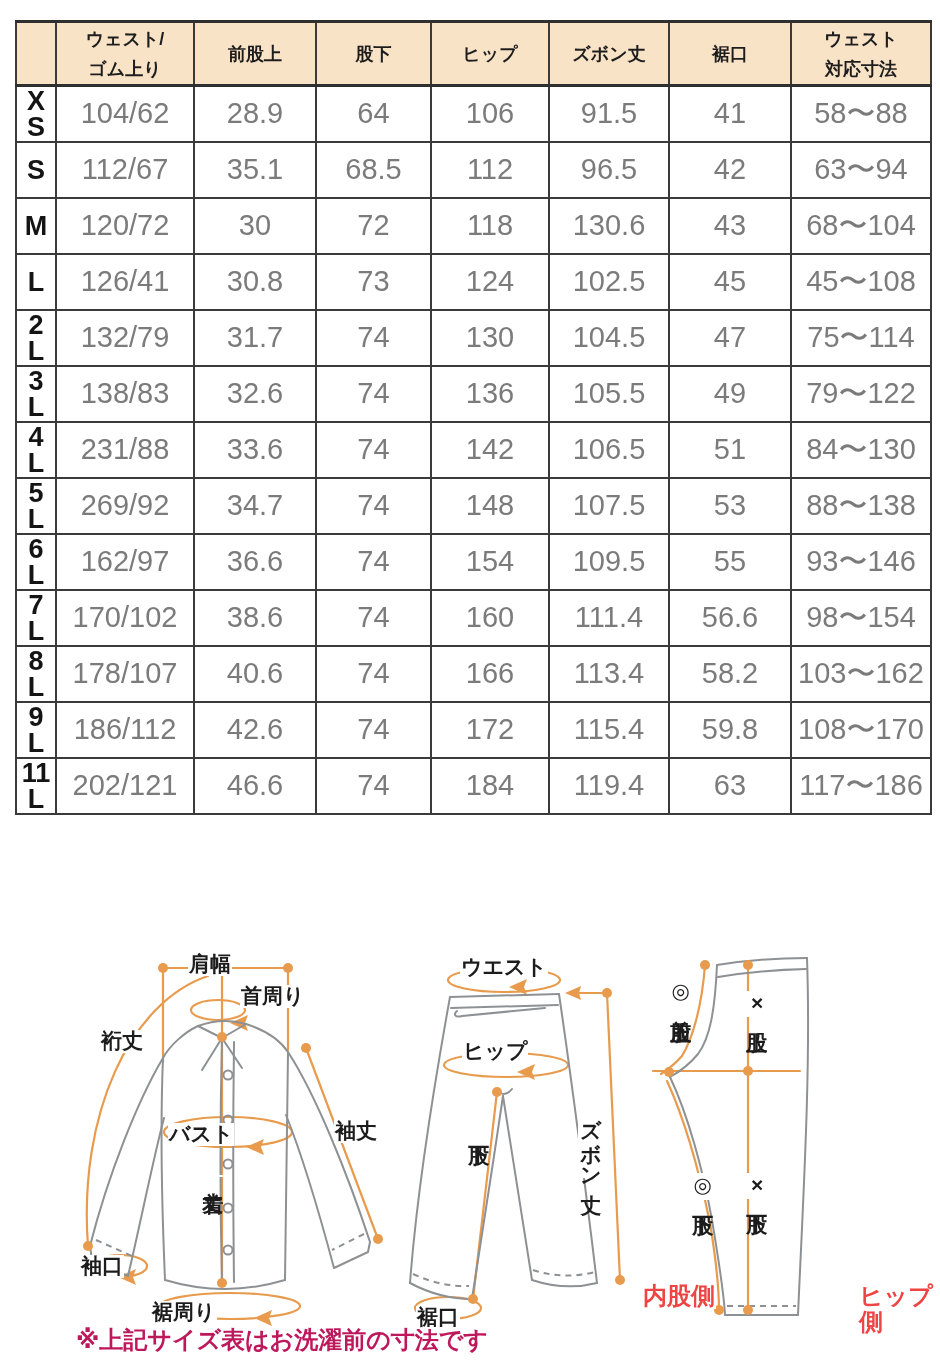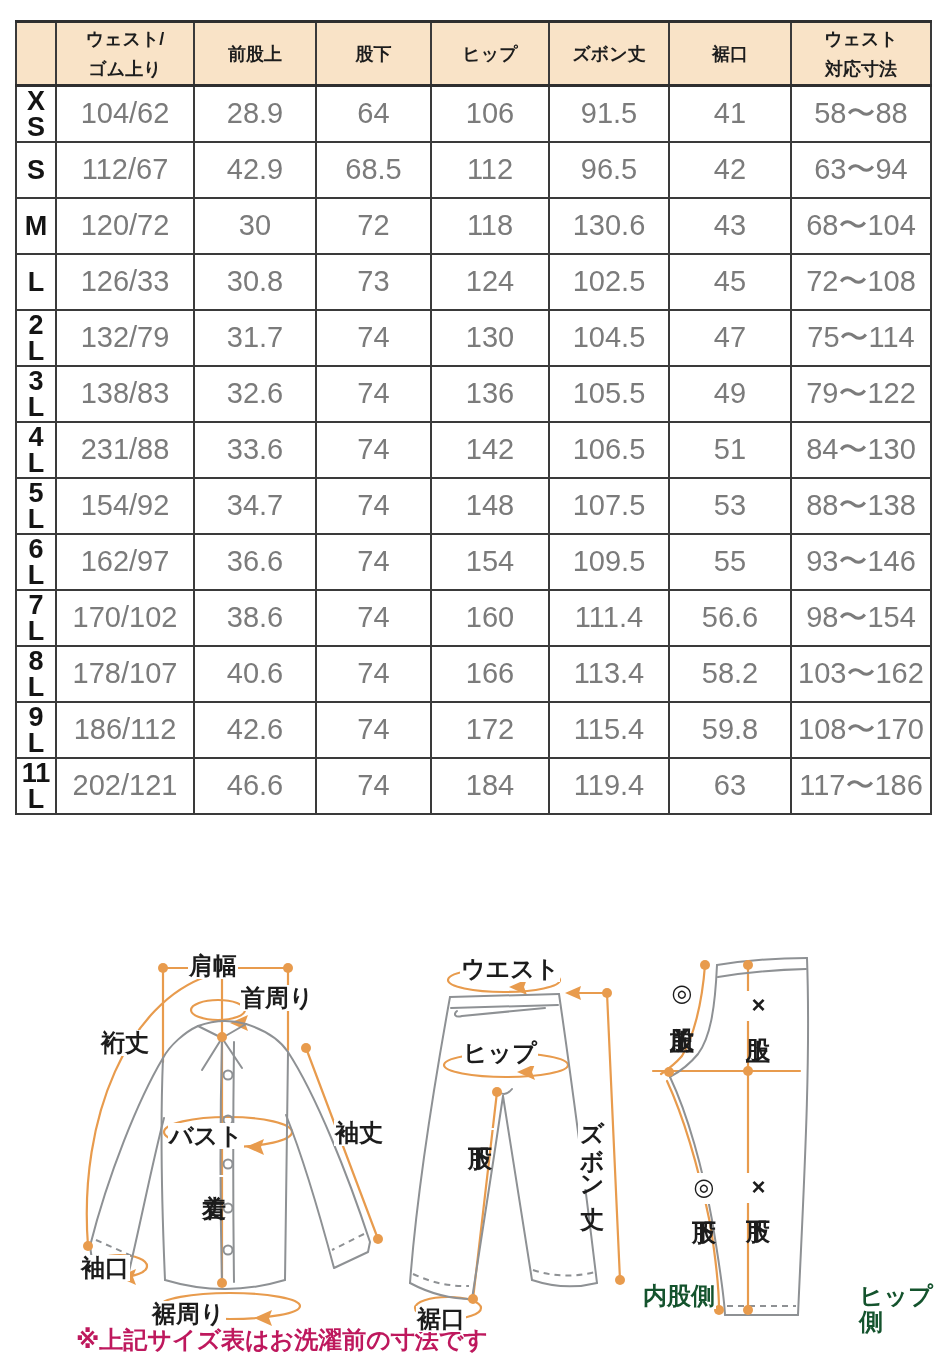--- a/index.html
+++ b/index.html
@@ -17,24 +17,24 @@
   .size-table thead th {
     background:#f9e3c7; height:64px; font-size:18px; line-height:30px;
     font-weight:600; color:#1d1d1d; border-top:3px solid #2f2f2f; border-bottom:3px solid #2f2f2f;
   }
   .size-table td.val { height:56px; font-size:29px; color:#7b7b7b; background:#fff; }
   .size-table td.size-cell { font-size:27px; line-height:26px; font-weight:600; color:#141414; background:#fff; }
 
   
   .diagrams { position:absolute; left:0; top:945px; width:940px; height:415px; }
   .diagrams svg { position:absolute; }
-  .dlabel { position:absolute; font-size:24px; font-weight:bold; color:#1c1c1c;
+  .dlabel { position:absolute; font-size:21px; font-weight:bold; color:#1c1c1c;
             background:#fff; line-height:1.08; padding:0 1px; z-index:3; }
   .vlabel { writing-mode:vertical-rl; text-orientation:upright; letter-spacing:1px; }
-  .glabel { color:#14532d; font-size:24px; }
+  .glabel { color:#ef4444; font-size:24px; }
   .note { position:absolute; left:76px; top:1324px; font-size:24px; font-weight:600; color:#be185d; }
 
   .g  { stroke:#8e9194; stroke-width:2;   fill:none; stroke-linecap:round; stroke-linejoin:round; }
   .gd { stroke:#8e9194; stroke-width:2;   fill:none; stroke-dasharray:6 5; }
   .o  { stroke:#e89b4d; stroke-width:2.2; fill:none; stroke-linecap:round; }
   .od { fill:#e89b4d; stroke:none; }
 </style>
 </head>
 <body>
 
@@ -74,46 +74,46 @@
             <td class="val">28.9</td>
             <td class="val">64</td>
             <td class="val">106</td>
             <td class="val">91.5</td>
             <td class="val">41</td>
             <td class="val">58〜88</td>
           </tr>
           <tr>
             <td class="size-cell">S</td>
             <td class="val">112/67</td>
-            <td class="val">42.9</td>
+            <td class="val">35.1</td>
             <td class="val">68.5</td>
             <td class="val">112</td>
             <td class="val">96.5</td>
             <td class="val">42</td>
             <td class="val">63〜94</td>
           </tr>
           <tr>
             <td class="size-cell">M</td>
             <td class="val">120/72</td>
             <td class="val">30</td>
             <td class="val">72</td>
             <td class="val">118</td>
             <td class="val">130.6</td>
             <td class="val">43</td>
             <td class="val">68〜104</td>
           </tr>
           <tr>
             <td class="size-cell">L</td>
-            <td class="val">126/33</td>
+            <td class="val">126/41</td>
             <td class="val">30.8</td>
             <td class="val">73</td>
             <td class="val">124</td>
             <td class="val">102.5</td>
             <td class="val">45</td>
-            <td class="val">72〜108</td>
+            <td class="val">45〜108</td>
           </tr>
           <tr>
             <td class="size-cell">2
 L</td>
             <td class="val">132/79</td>
             <td class="val">31.7</td>
             <td class="val">74</td>
             <td class="val">130</td>
             <td class="val">104.5</td>
             <td class="val">47</td>
@@ -137,21 +137,21 @@
             <td class="val">33.6</td>
             <td class="val">74</td>
             <td class="val">142</td>
             <td class="val">106.5</td>
             <td class="val">51</td>
             <td class="val">84〜130</td>
           </tr>
           <tr>
             <td class="size-cell">5
 L</td>
-            <td class="val">154/92</td>
+            <td class="val">269/92</td>
             <td class="val">34.7</td>
             <td class="val">74</td>
             <td class="val">148</td>
             <td class="val">107.5</td>
             <td class="val">53</td>
             <td class="val">88〜138</td>
           </tr>
           <tr>
             <td class="size-cell">6
 L</td>

